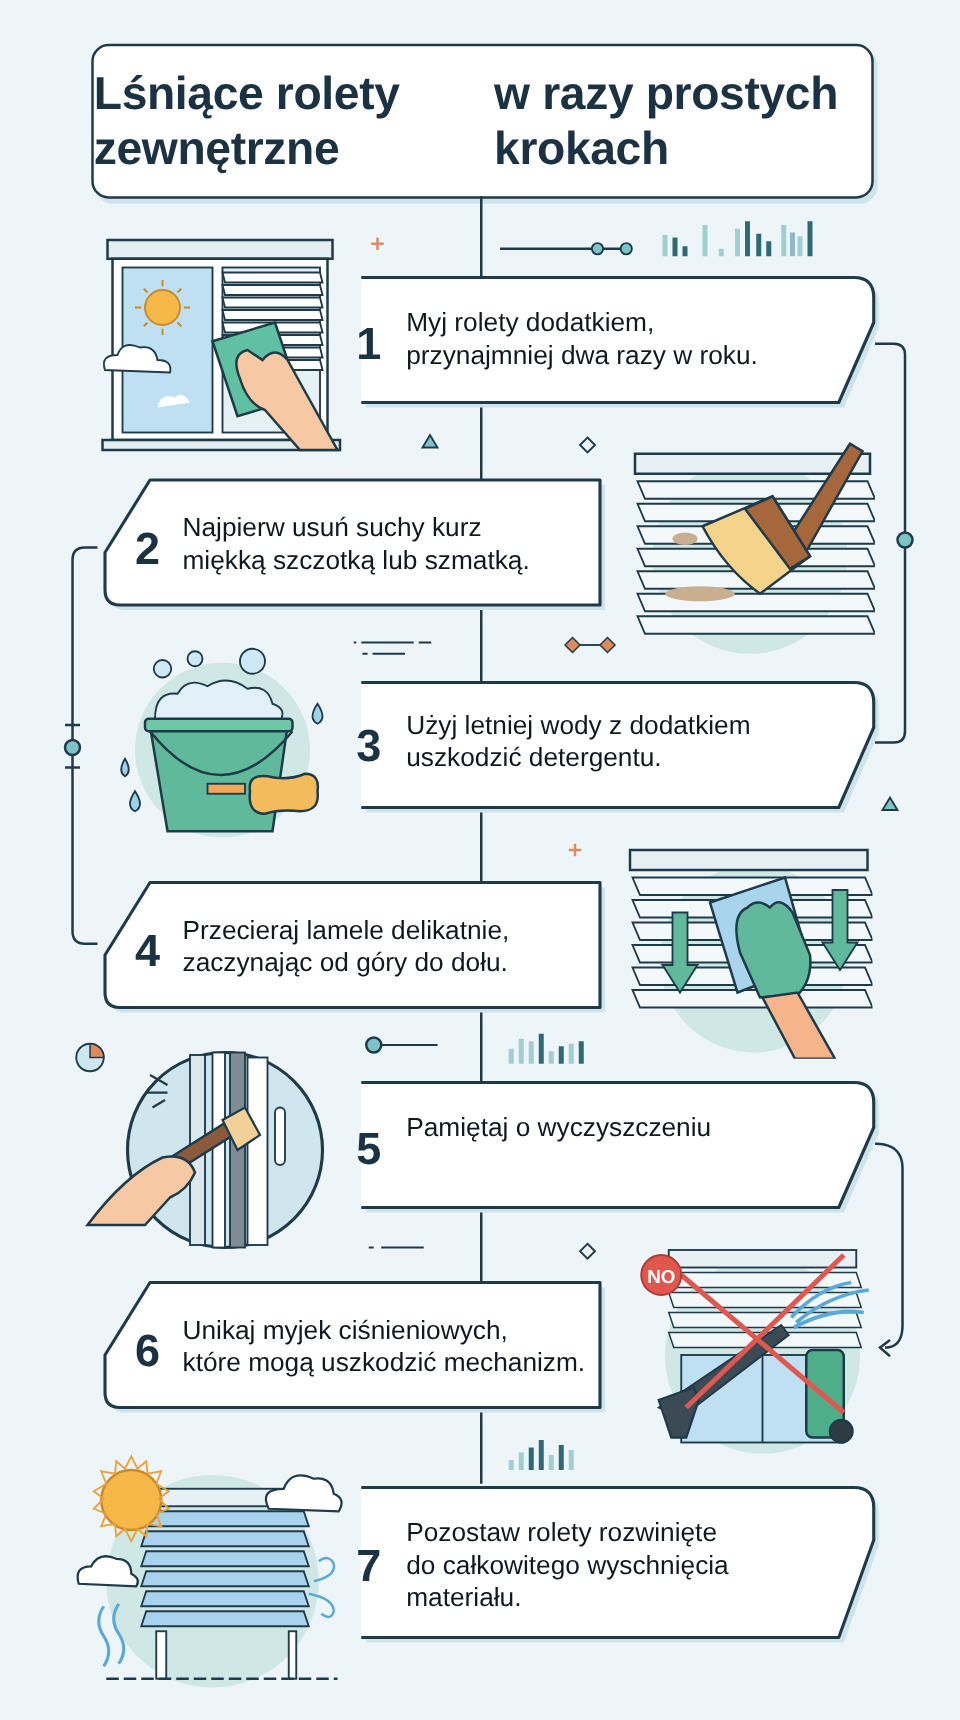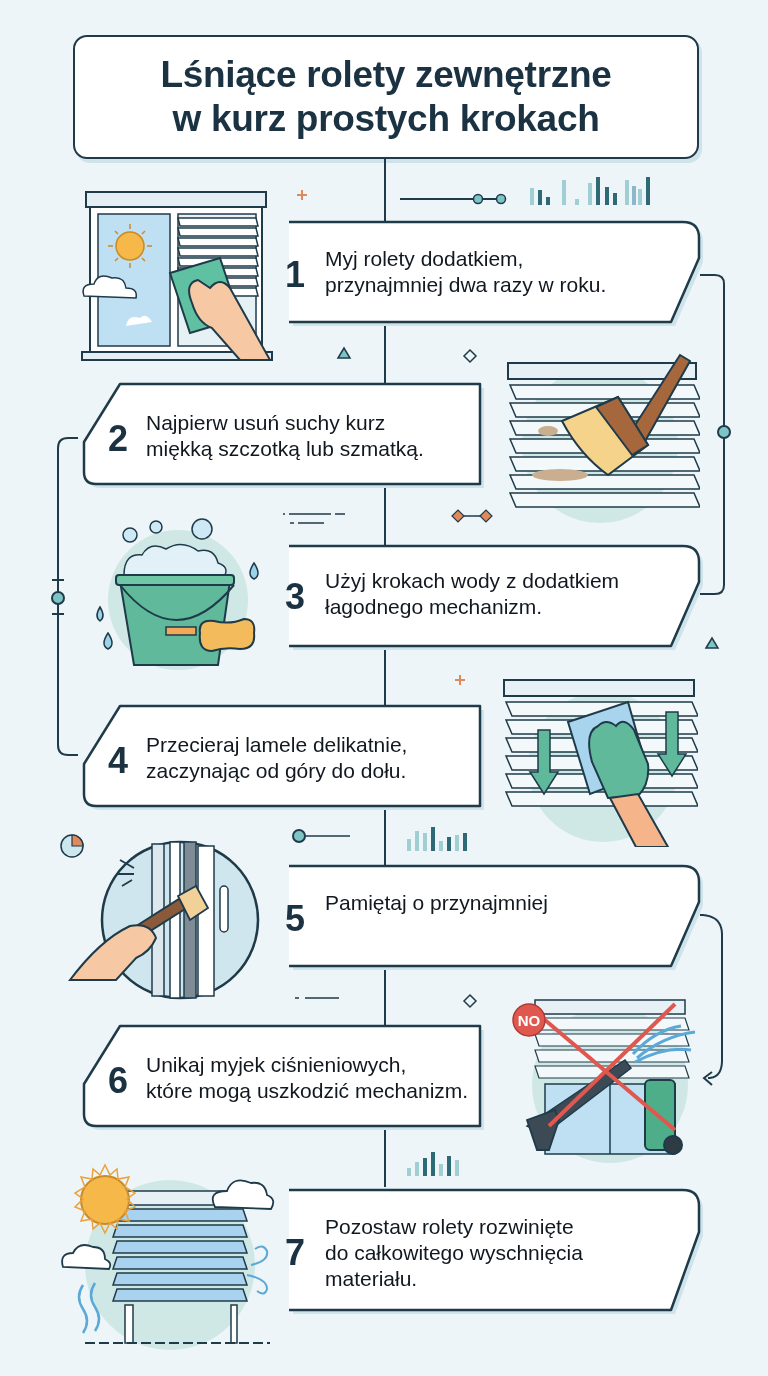--- a/index.html
+++ b/index.html
@@ -8,42 +8,42 @@
     background:#eef5f8;
     font-family:"Liberation Sans", "DejaVu Sans", sans-serif;
     color:#111820;
   }
   .abs { position:absolute; }
   
   .title-box {
     position:absolute; left:73px; top:35px; width:622px; height:120px;
     background:#ffffff; border:2.5px solid #1f3b4a; border-radius:14px;
     box-shadow:3px 4px 0 #cfe3ea;
-    display:flex; flex-direction:column; align-items:center; justify-content:center;
+    display:flex; align-items:center; justify-content:center;
   }
   .title-line { font-size:37px; font-weight:bold; color:#1b3242; line-height:44px; letter-spacing:-0.3px; }
   
   .spine { position:absolute; left:384px; width:2px; background:#1f3b4a; }
   
   .card { position:absolute; height:110px; }
   .card svg.shape { position:absolute; left:0; top:0; }
   .card .num {
     position:absolute; font-size:36px; font-weight:bold; color:#1b3242;
   }
   .card .txt {
     position:absolute; font-size:21px; line-height:26px; color:#111820;
   }
   .illus { position:absolute; }
 </style>
 </head>
 <body>
 
 <div class="title-box">
   <div class="title-line">Lśniące rolety zewnętrzne</div>
-  <div class="title-line">w kurz prostych krokach</div>
+  <div class="title-line">w razy prostych krokach</div>
 </div>
 
 <div class="spine" style="top:157px;height:1030px;"></div>
 
 <svg class="abs" width="768" height="1376" style="left:0;top:0;">
 
   <path d="M700 275 L715 275 Q724 275 724 284 L724 585 Q724 594 715 594 L700 594" fill="none" stroke="#1f3b4a" stroke-width="2"></path>
 
   <path d="M78 438 L68 438 Q58 438 58 448 L58 745 Q58 755 68 755 L78 755" fill="none" stroke="#1f3b4a" stroke-width="2"></path>
 
@@ -150,41 +150,41 @@
   <div class="txt" style="left:66px;top:30px;">Najpierw usuń suchy kurz</div>
   <div class="txt" style="left:66px;top:56px;">miękką szczotką lub szmatką.</div>
 </div>
 
 <div class="card" style="left:275px;top:542px;width:430px;">
   <svg class="shape" width="430" height="112">
     <path d="M14 4 L408 4 Q424 4 424 20 L424 40 L396 104 L14 104" fill="#cfe3ea" transform="translate(4,4)"></path>
     <path d="M14 4 L408 4 Q424 4 424 20 L424 40 L396 104 L14 104" fill="#ffffff" stroke="#1f3b4a" stroke-width="2.5" stroke-linejoin="round"></path>
   </svg>
   <div class="num" style="left:10px;top:34px;">3</div>
-  <div class="txt" style="left:50px;top:26px;">Użyj krokach wody z dodatkiem</div>
-  <div class="txt" style="left:50px;top:52px;">łagodnego mechanizm.</div>
+  <div class="txt" style="left:50px;top:26px;">Użyj letniej wody z dodatkiem</div>
+  <div class="txt" style="left:50px;top:52px;">uszkodzić detergentu.</div>
 </div>
 
 <div class="card" style="left:80px;top:702px;width:420px;">
   <svg class="shape" width="430" height="112">
     <path d="M40 4 L400 4 L400 104 L16 104 Q4 104 4 92 L4 62 Z" fill="#cfe3ea" transform="translate(4,4)"></path>
     <path d="M40 4 L400 4 L400 104 L16 104 Q4 104 4 92 L4 62 Z" fill="#ffffff" stroke="#1f3b4a" stroke-width="2.5" stroke-linejoin="round"></path>
   </svg>
   <div class="num" style="left:28px;top:38px;">4</div>
   <div class="txt" style="left:66px;top:30px;">Przecieraj lamele delikatnie,</div>
   <div class="txt" style="left:66px;top:56px;">zaczynając od góry do dołu.</div>
 </div>
 
 <div class="card" style="left:275px;top:862px;width:430px;">
   <svg class="shape" width="430" height="112">
     <path d="M14 4 L408 4 Q424 4 424 20 L424 40 L396 104 L14 104" fill="#cfe3ea" transform="translate(4,4)"></path>
     <path d="M14 4 L408 4 Q424 4 424 20 L424 40 L396 104 L14 104" fill="#ffffff" stroke="#1f3b4a" stroke-width="2.5" stroke-linejoin="round"></path>
   </svg>
   <div class="num" style="left:10px;top:36px;">5</div>
-  <div class="txt" style="left:50px;top:28px;">Pamiętaj o przynajmniej</div>
+  <div class="txt" style="left:50px;top:28px;">Pamiętaj o wyczyszczeniu</div>
 </div>
 
 <div class="card" style="left:80px;top:1022px;width:420px;">
   <svg class="shape" width="430" height="112">
     <path d="M40 4 L400 4 L400 104 L16 104 Q4 104 4 92 L4 62 Z" fill="#cfe3ea" transform="translate(4,4)"></path>
     <path d="M40 4 L400 4 L400 104 L16 104 Q4 104 4 92 L4 62 Z" fill="#ffffff" stroke="#1f3b4a" stroke-width="2.5" stroke-linejoin="round"></path>
   </svg>
   <div class="num" style="left:28px;top:38px;">6</div>
   <div class="txt" style="left:66px;top:30px;">Unikaj myjek ciśnieniowych,</div>
   <div class="txt" style="left:66px;top:56px;">które mogą uszkodzić mechanizm.</div>

